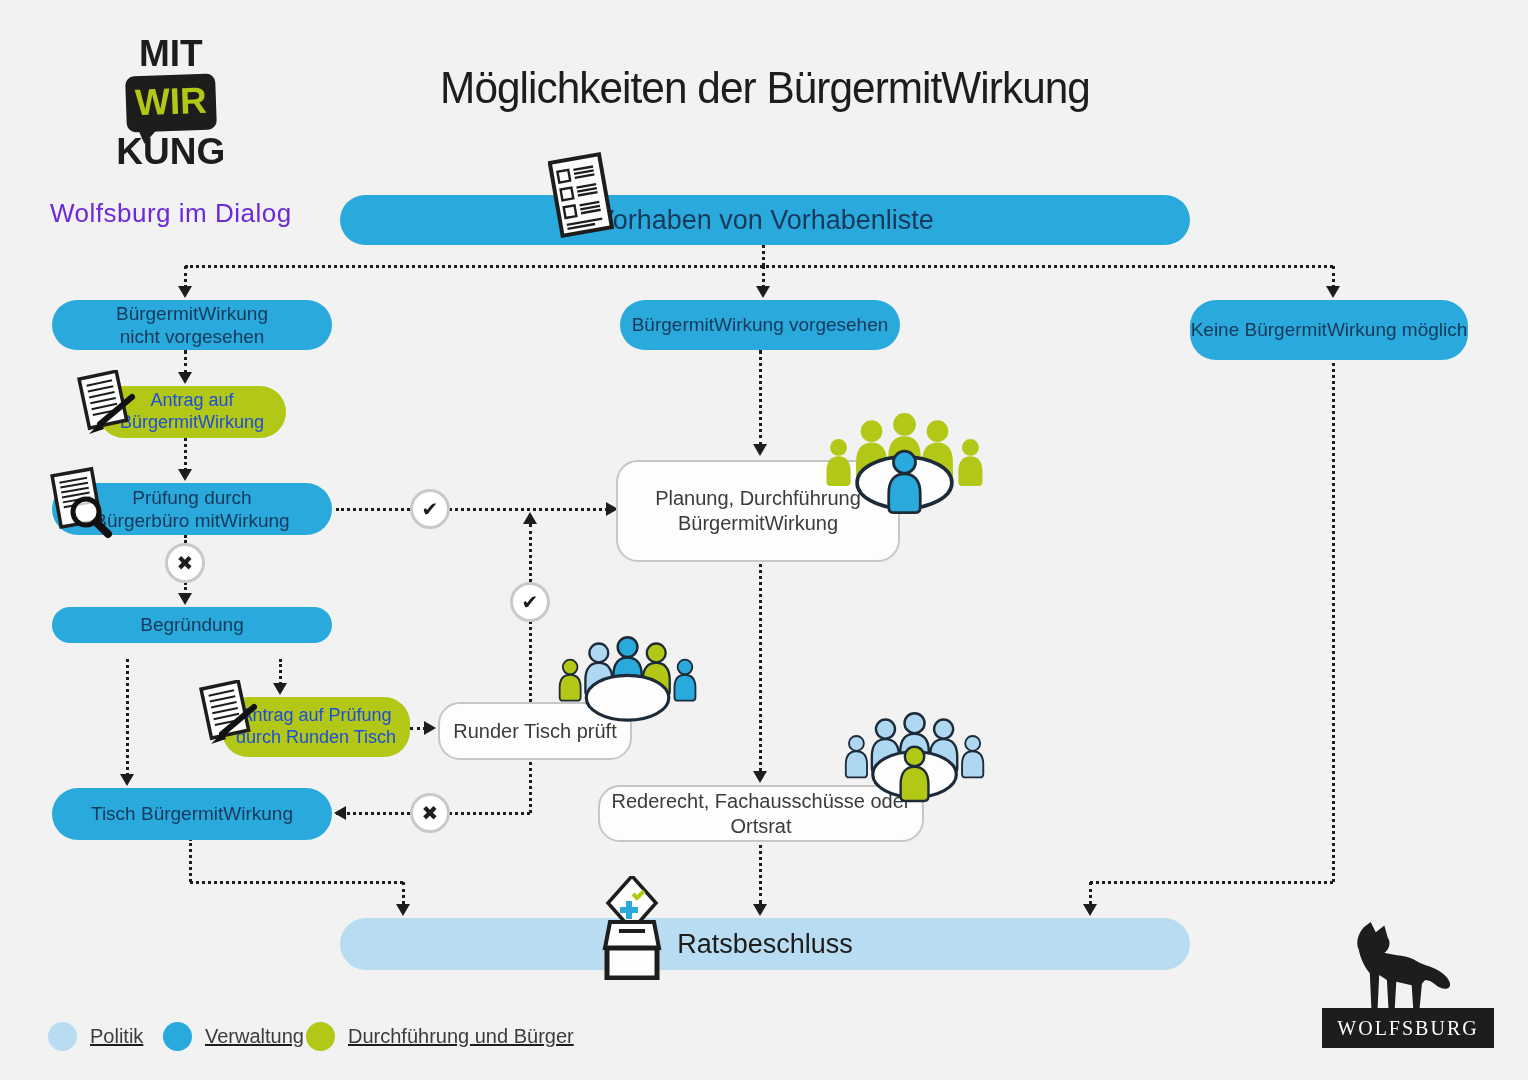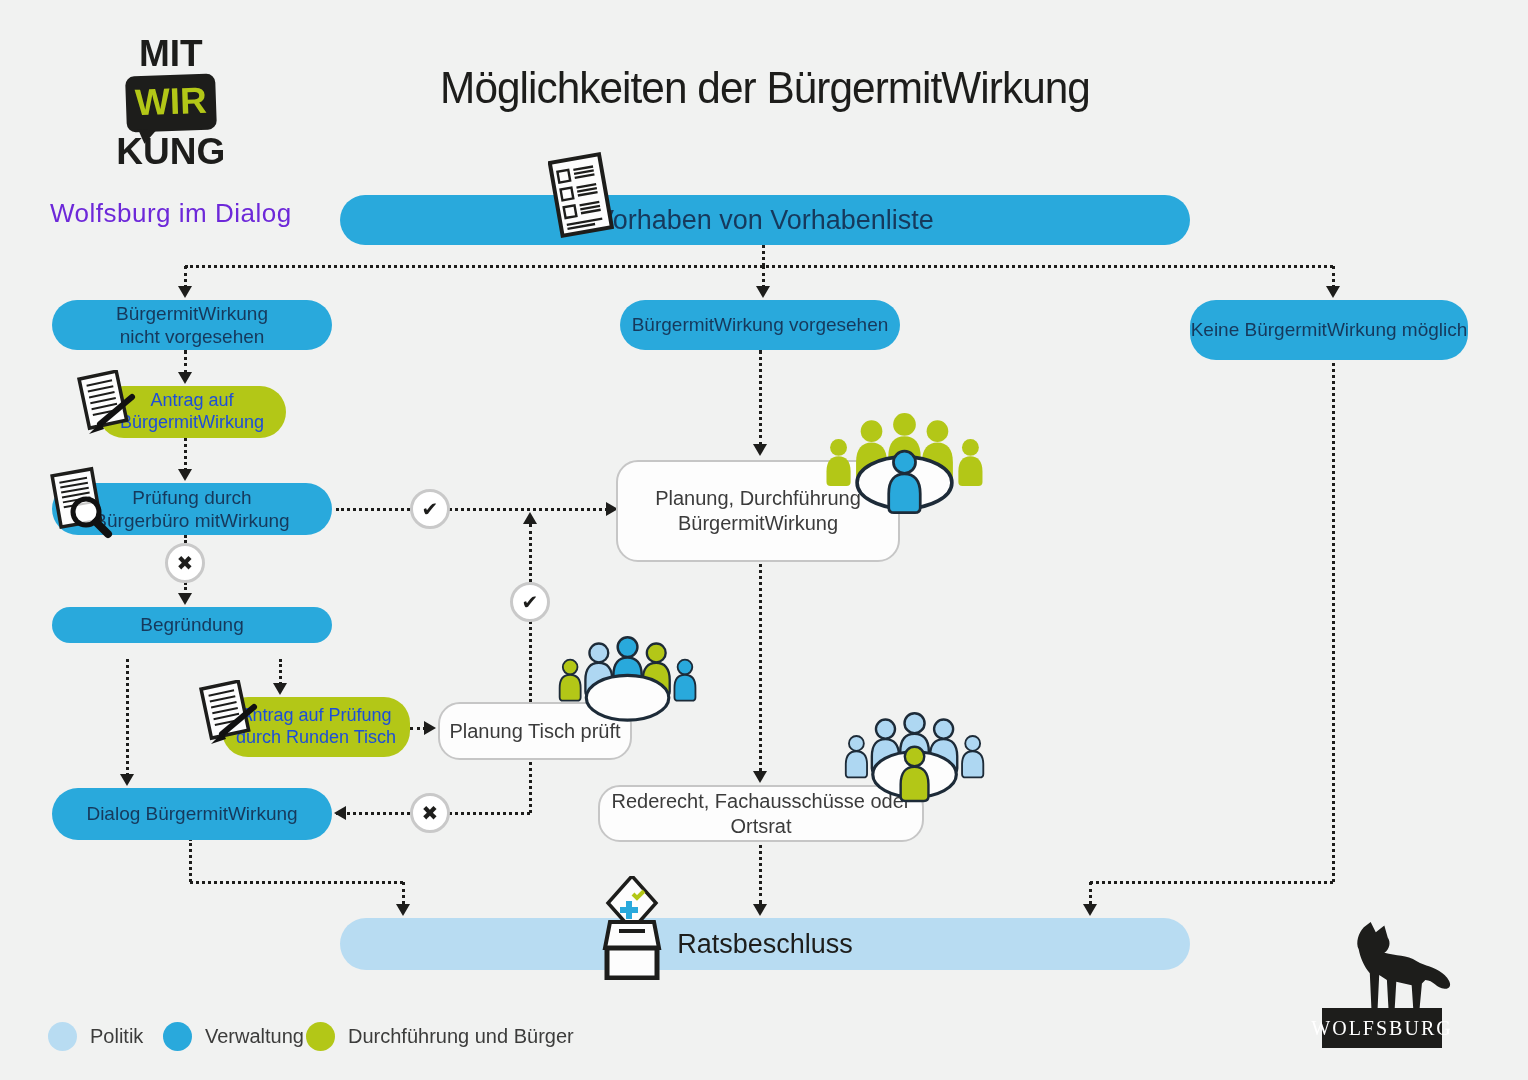--- a/index.html
+++ b/index.html
@@ -53,24 +53,24 @@
   .ar-l{border-top:7px solid transparent;border-bottom:7px solid transparent;border-right:12px solid #1d1d1b;}
   .circ{
     width:40px;height:40px;border-radius:50%;background:#fff;
     border:3px solid #c9c9c9;box-sizing:border-box;
     display:flex;align-items:center;justify-content:center;
     font-size:20px;font-weight:bold;color:#1d1d1b;z-index:5;
   }
   
   .legend-swatch{width:29px;height:29px;border-radius:50%;}
   .legend-label{font-size:20px;color:#3c3c3b;}
-  .legend-item{display:flex;align-items:center;gap:13px;}
+  .legend-item{display:flex;align-items:center;gap:13px;text-decoration:underline;}
   
   .wob-bar{
-    left:1322px;top:1008px;width:120px;height:40px;background:#1d1d1b;
+    left:1322px;top:1008px;width:172px;height:40px;background:#1d1d1b;
     display:flex;align-items:center;justify-content:center;
     color:#fff;font-family:"Liberation Serif","DejaVu Serif",serif;
     font-size:20px;letter-spacing:2px;
   }
   .icon{z-index:4;}
   .ppl{z-index:4;}
 </style>
 </head>
 <body>
 
@@ -152,25 +152,25 @@
 <div class="abs pill" style="left:620px;top:300px;width:280px;height:50px">BürgermitWirkung vorgesehen</div>
 <div class="abs pill" style="left:1190px;top:300px;width:278px;height:60px">Keine BürgermitWirkung möglich</div>
 
 <div class="abs pill green" style="left:98px;top:386px;width:188px;height:52px">Antrag auf
 BürgermitWirkung</div>
 <div class="abs pill" style="left:52px;top:483px;width:280px;height:52px">Prüfung durch
 Bürgerbüro mitWirkung</div>
 <div class="abs pill" style="left:52px;top:607px;width:280px;height:36px">Begründung</div>
 <div class="abs pill green" style="left:222px;top:697px;width:188px;height:60px">Antrag auf Prüfung
 durch Runden Tisch</div>
-<div class="abs pill" style="left:52px;top:788px;width:280px;height:52px">Dialog BürgermitWirkung</div>
+<div class="abs pill" style="left:52px;top:788px;width:280px;height:52px">Tisch BürgermitWirkung</div>
 
 <div class="abs whitebox" style="left:616px;top:460px;width:280px;height:98px">Planung, Durchführung
 BürgermitWirkung</div>
-<div class="abs whitebox" style="left:438px;top:702px;width:190px;height:54px">Planung Tisch prüft</div>
+<div class="abs whitebox" style="left:438px;top:702px;width:190px;height:54px">Runder Tisch prüft</div>
 <div class="abs whitebox" style="left:598px;top:785px;width:322px;height:53px">Rederecht, Fachausschüsse oder Ortsrat</div>
 
 <div class="abs pill band lightblue" style="left:340px;top:918px;width:850px;height:52px">Ratsbeschluss</div>
 
 <div class="abs icon" style="left:548px;top:150px;width:66px;height:92px">
   <svg viewBox="0 0 66 92" width="66" height="92">
     <g transform="rotate(-10 33 46)">
       <rect x="8" y="8" width="50" height="74" fill="#fdfdfd" stroke="#1d1d1b" stroke-width="4"></rect>
       <g stroke="#1d1d1b" stroke-width="2.4" fill="none">
         <rect x="14" y="18" width="11" height="11"></rect>

